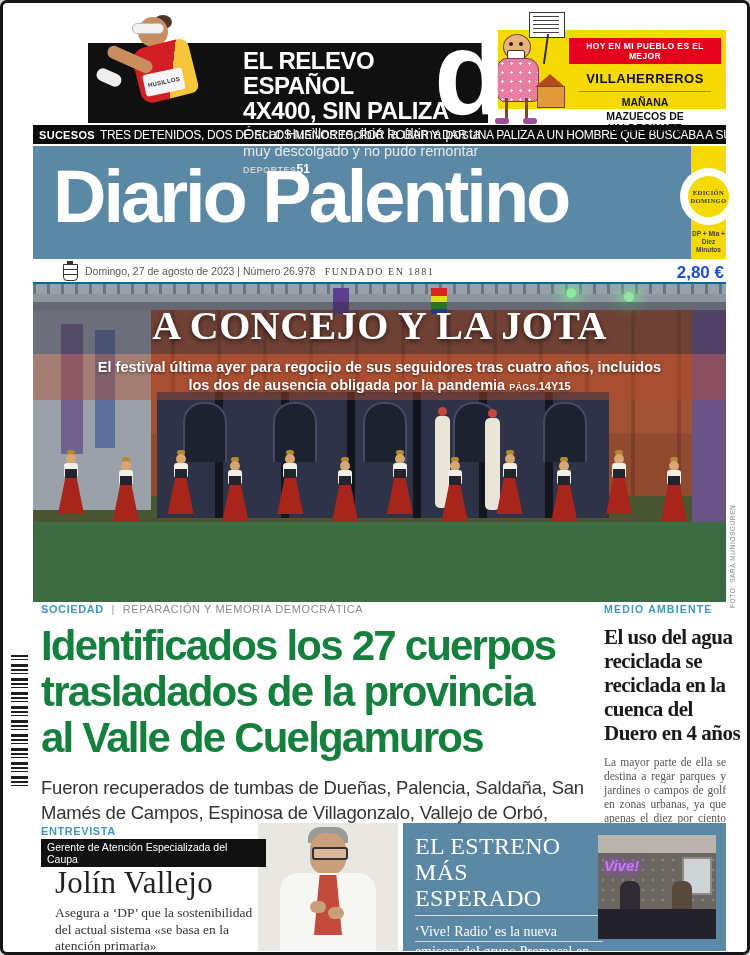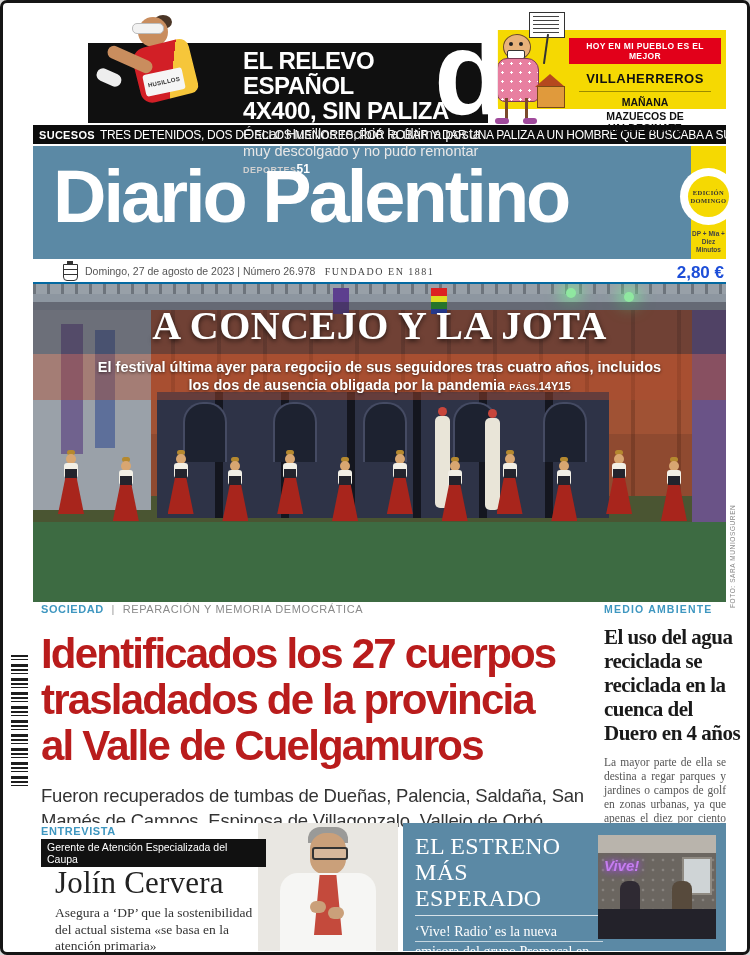--- a/index.html
+++ b/index.html
@@ -119,21 +119,21 @@
   
   .barcode{position:absolute;left:8px;top:652px;width:17px;height:132px;background:
            repeating-linear-gradient(#1d1d1d 0 2px,#fff 2px 4px,#1d1d1d 4px 5px,#fff 5px 9px,#1d1d1d 9px 12px,#fff 12px 14px);}
 
   
   .main-story{position:absolute;left:38px;top:600px;width:560px;}
   .kicker-row{font-size:11px;letter-spacing:.6px;}
   .kicker-blue{color:#3f97c0;font-weight:800;}
   .kicker-sep{color:#999;margin:0 4px;font-weight:400;}
   .kicker-tag{color:#8a8a8a;font-weight:400;}
-  .ms-headline{margin-top:16px;font-size:42px;font-weight:800;line-height:46px;letter-spacing:-1.8px;white-space:nowrap;color:#b91c1c;}
+  .ms-headline{margin-top:8px;font-size:42px;font-weight:800;line-height:46px;letter-spacing:-1.8px;white-space:nowrap;color:#15803d;}
   .ms-deck{margin-top:14px;font-size:18.5px;line-height:25px;color:#333;letter-spacing:-.2px;}
   .ref-label{font-size:9.5px;font-weight:700;color:#999;letter-spacing:.3px;}
   .ref-num{font-size:12px;font-weight:800;color:#222;}
 
   
   .env{position:absolute;left:601px;top:600px;width:124px;}
   .env-kicker{font-size:10.5px;font-weight:800;letter-spacing:1.2px;color:#3f97c0;}
   .env-headline{margin-top:10px;font-family:"Liberation Serif",serif;font-size:21px;font-weight:700;line-height:24px;letter-spacing:-.5px;color:#1a1a1a;white-space:nowrap;}
   .env-body{margin-top:10px;font-family:"Liberation Serif",serif;font-size:11.5px;line-height:14px;color:#555;text-align:justify;width:122px;}
 
@@ -400,21 +400,21 @@
       <div class="dr-head"></div>
       <div class="dr-glasses"></div>
       <div class="dr-coat"></div>
       <div class="dr-shirt"></div>
       <div class="dr-hand" style="left:52px;top:78px"></div>
       <div class="dr-hand" style="left:70px;top:84px"></div>
     </div>
     <div class="iv-text">
       <div class="iv-kicker">ENTREVISTA</div>
       <div class="iv-role">Gerente de Atención Especializada del Caupa</div>
-      <div class="iv-last">Jolín Cervera</div>
+      <div class="iv-last">Jolín Vallejo</div>
       <div class="iv-body"><span>Asegura a ‘DP’ que la sostenibilidad del actual sistema «se basa en la atención primaria»</span>
         
       </div>
     </div>
   </div>
 
   <div class="radio">
     <div class="rd-headline">
       <div>EL ESTRENO MÁS</div>
       <div>ESPERADO</div>

